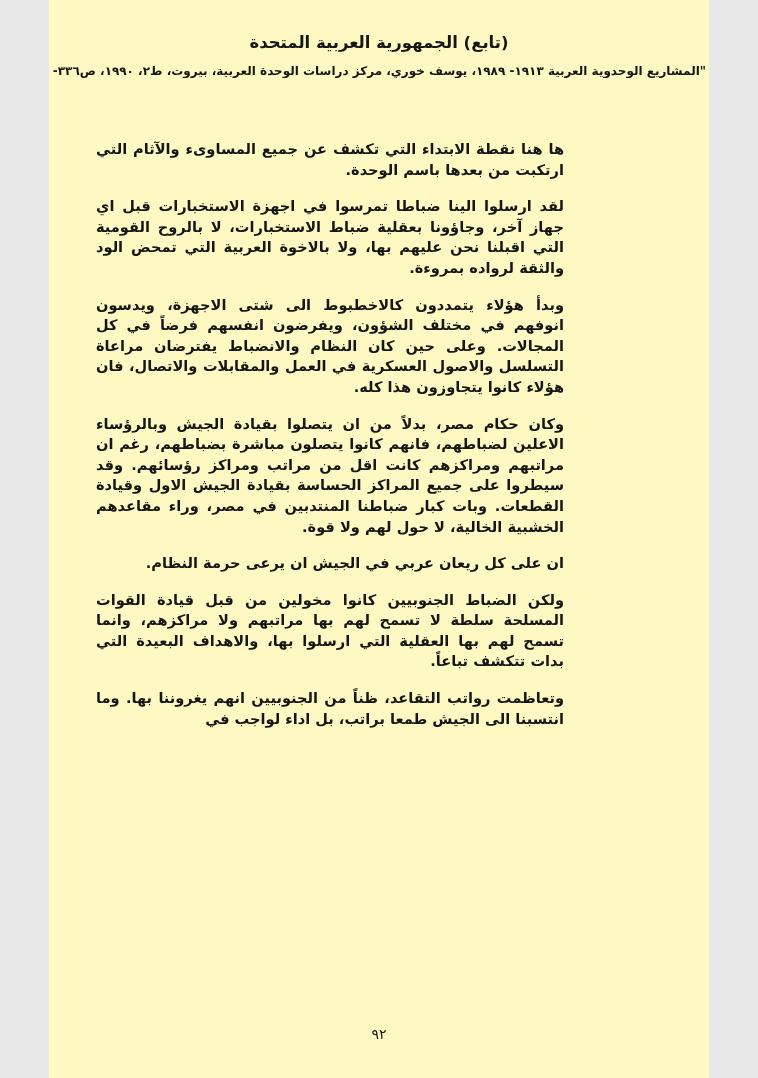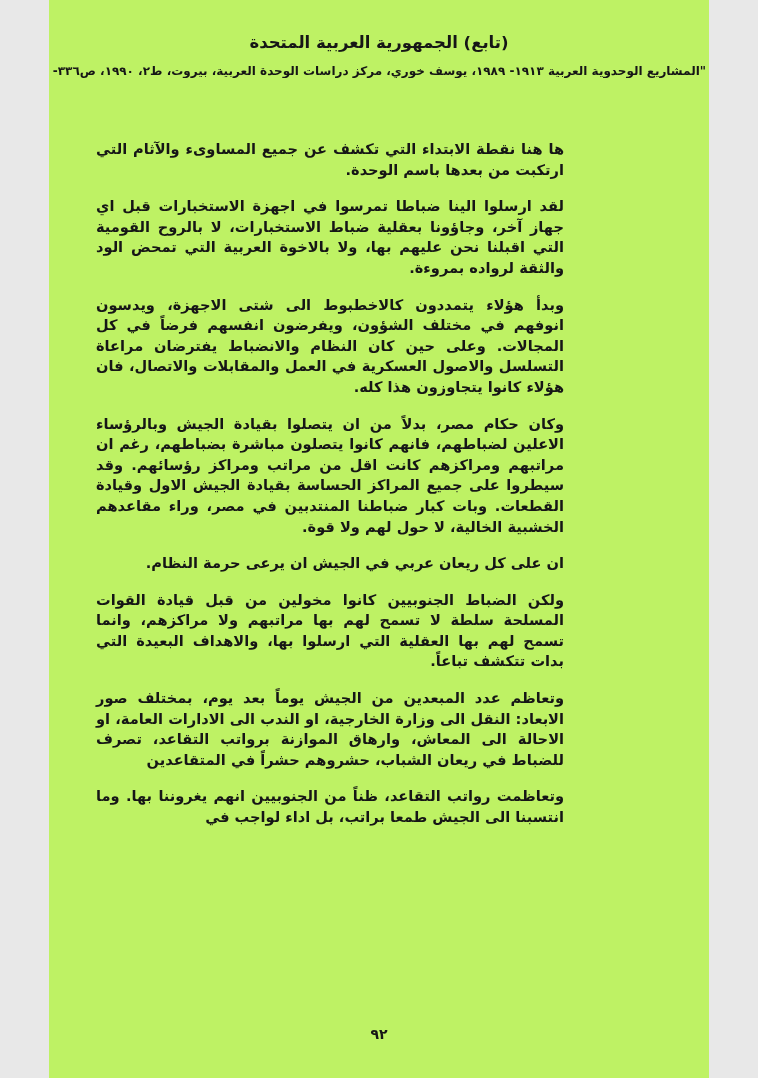--- a/index.html
+++ b/index.html
@@ -5,21 +5,21 @@
     html, body {
       margin: 0;
       padding: 0;
       background: #e8e8e8;
     }
     .page {
       position: relative;
       width: 660px;
       height: 1078px;
       margin: 0 auto;
-      background: #bef264;
+      background: #fef9c3;
       overflow: hidden;
       font-family: "DejaVu Sans", sans-serif;
       color: #161616;
     }
     .section-header {
       position: absolute;
       top: 33px;
       left: 0;
       width: 100%;
       text-align: center;
@@ -57,38 +57,37 @@
       text-align: justify;
     }
     .page-number {
       position: absolute;
       top: 1026px;
       left: 0;
       width: 100%;
       text-align: center;
       direction: rtl;
       font-size: 14px;
-      font-weight: bold;
+      font-weight: normal;
     }
   </style>
 </head>
 <body>
 
 <div class="page">
 
   <div class="section-header">(تابع) الجمهورية العربية المتحدة</div>
 
   <div class="source-citation">"المشاريع الوحدوية العربية ١٩١٣- ١٩٨٩، يوسف خوري، مركز دراسات الوحدة العربية، بيروت، ط٢، ١٩٩٠، ص٣٣٦- ٣٧٧"</div>
 
   <div class="body-text">
     <p>ها هنا نقطة الابتداء التي تكشف عن جميع المساوىء والآثام التي ارتكبت من بعدها باسم الوحدة.</p>
     <p>لقد ارسلوا الينا ضباطا تمرسوا في اجهزة الاستخبارات قبل اي جهاز آخر، وجاؤونا بعقلية ضباط الاستخبارات، لا بالروح القومية التي اقبلنا نحن عليهم بها، ولا بالاخوة العربية التي تمحض الود والثقة لرواده بمروءة.</p>
     <p>وبدأ هؤلاء يتمددون كالاخطبوط الى شتى الاجهزة، ويدسون انوفهم في مختلف الشؤون، ويفرضون انفسهم فرضاً في كل المجالات. وعلى حين كان النظام والانضباط يفترضان مراعاة التسلسل والاصول العسكرية في العمل والمقابلات والاتصال، فان هؤلاء كانوا يتجاوزون هذا كله.</p>
     <p>وكان حكام مصر، بدلاً من ان يتصلوا بقيادة الجيش وبالرؤساء الاعلين لضباطهم، فانهم كانوا يتصلون مباشرة بضباطهم، رغم ان مراتبهم ومراكزهم كانت اقل من مراتب ومراكز رؤسائهم. وقد سيطروا على جميع المراكز الحساسة بقيادة الجيش الاول وقيادة القطعات. وبات كبار ضباطنا المنتدبين في مصر، وراء مقاعدهم الخشبية الخالية، لا حول لهم ولا قوة.</p>
     <p>ان على كل ريعان عربي في الجيش ان يرعى حرمة النظام.</p>
     <p>ولكن الضباط الجنوبيين كانوا مخولين من قبل قيادة القوات المسلحة سلطة لا تسمح لهم بها مراتبهم ولا مراكزهم، وانما تسمح لهم بها العقلية التي ارسلوا بها، والاهداف البعيدة التي بدات تتكشف تباعاً.</p>
-    <p>وتعاظم عدد المبعدين من الجيش يوماً بعد يوم، بمختلف صور الابعاد: النقل الى وزارة الخارجية، او الندب الى الادارات العامة، او الاحالة الى المعاش، وارهاق الموازنة برواتب التقاعد، تصرف للضباط في ريعان الشباب، حشروهم حشراً في المتقاعدين</p>
     <p>وتعاظمت رواتب التقاعد، ظناً من الجنوبيين انهم يغروننا بها. وما انتسبنا الى الجيش طمعا براتب، بل اداء لواجب في</p>
   </div>
 
   <div class="page-number">٩٢</div>
 
 </div>
 
 </body></html>

